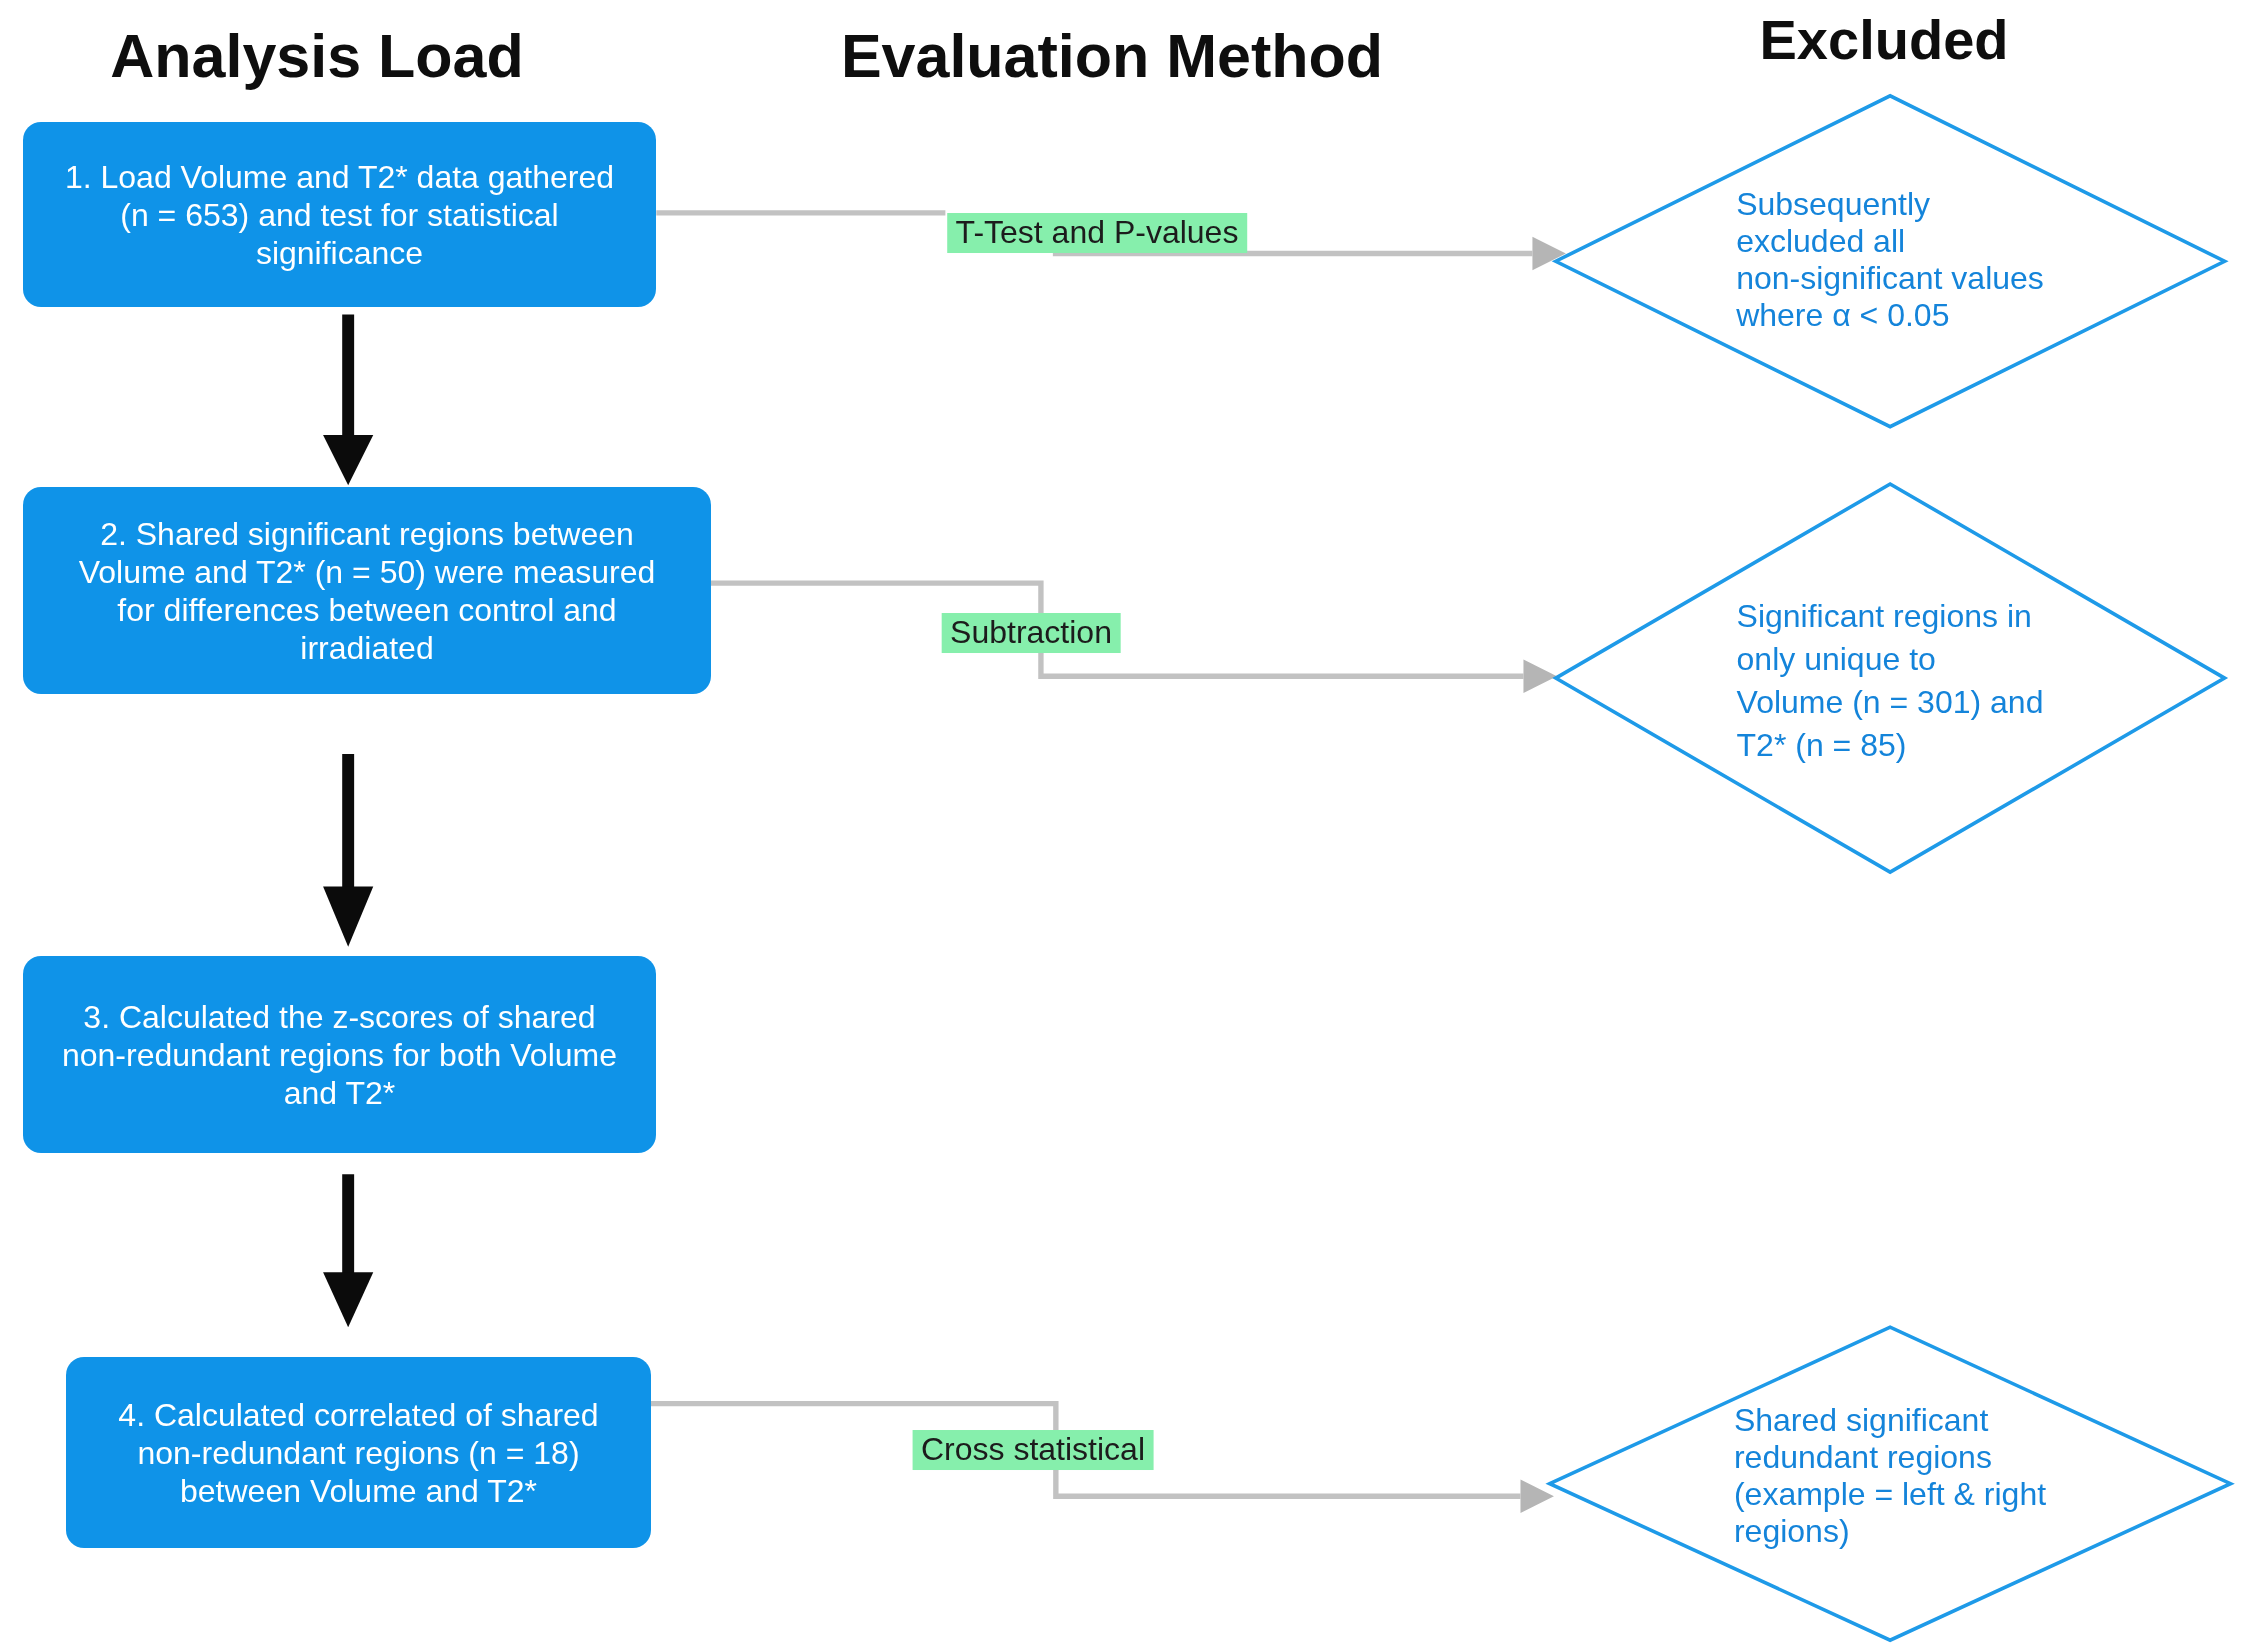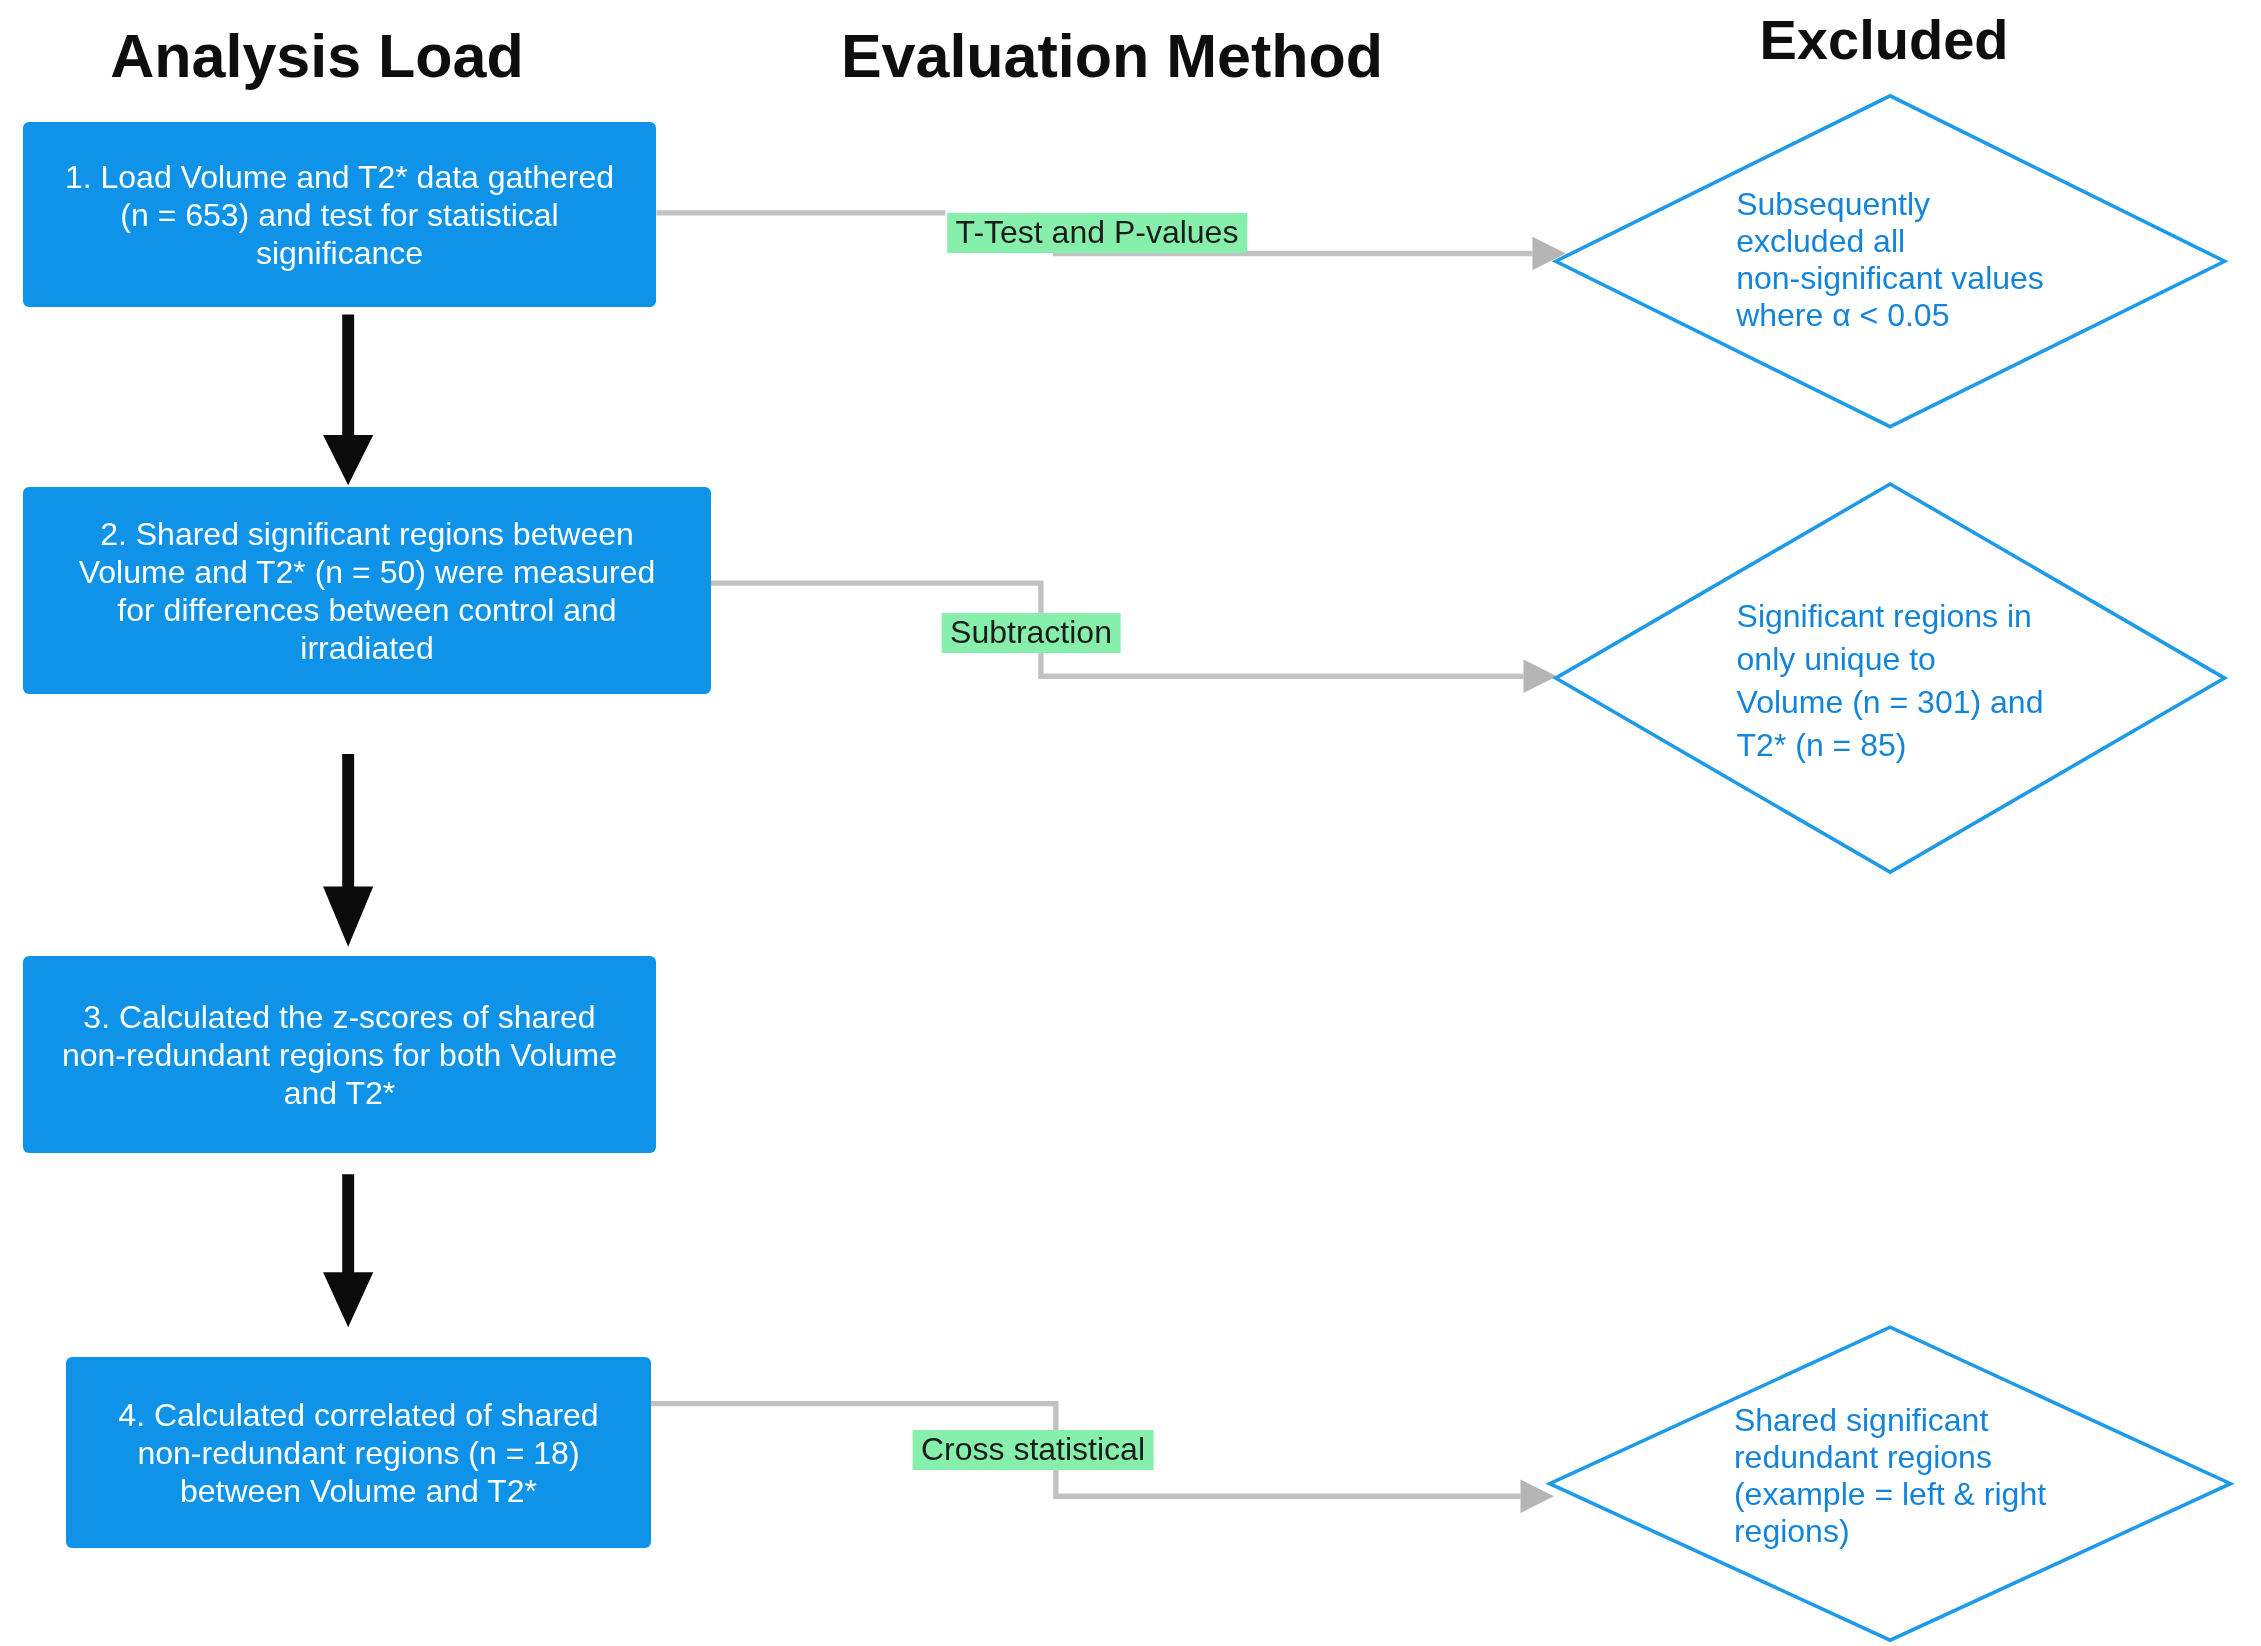--- a/index.html
+++ b/index.html
@@ -23,21 +23,21 @@
   .col-header{
     position:absolute;transform:translateX(-50%);
     font-weight:700;color:var(--header-text);white-space:nowrap;
     letter-spacing:0px;line-height:1;
   }
   .hdr-analysis{left:317px;top:26px;font-size:61px;}
   .hdr-evaluation{left:1112px;top:26px;font-size:61px;}
   .hdr-excluded{left:1884px;top:12px;font-size:56px;}
   .step-box{
     position:absolute;background:var(--step-box-fill);
-    border-radius:6px;
+    border-radius:18px;
     display:flex;align-items:center;justify-content:center;
   }
   .step-text{
     color:var(--step-box-text);font-size:32px;line-height:38px;
     text-align:center;white-space:pre-line;padding:0 7.2px;
   }
   .box-1{left:23px;top:122px;width:633px;height:185px;}
   .box-2{left:23px;top:487px;width:688px;height:207px;}
   .box-3{left:23px;top:956px;width:633px;height:197px;}
   .box-4{left:66px;top:1332px;width:585px;height:191px;margin-top:25px;}

